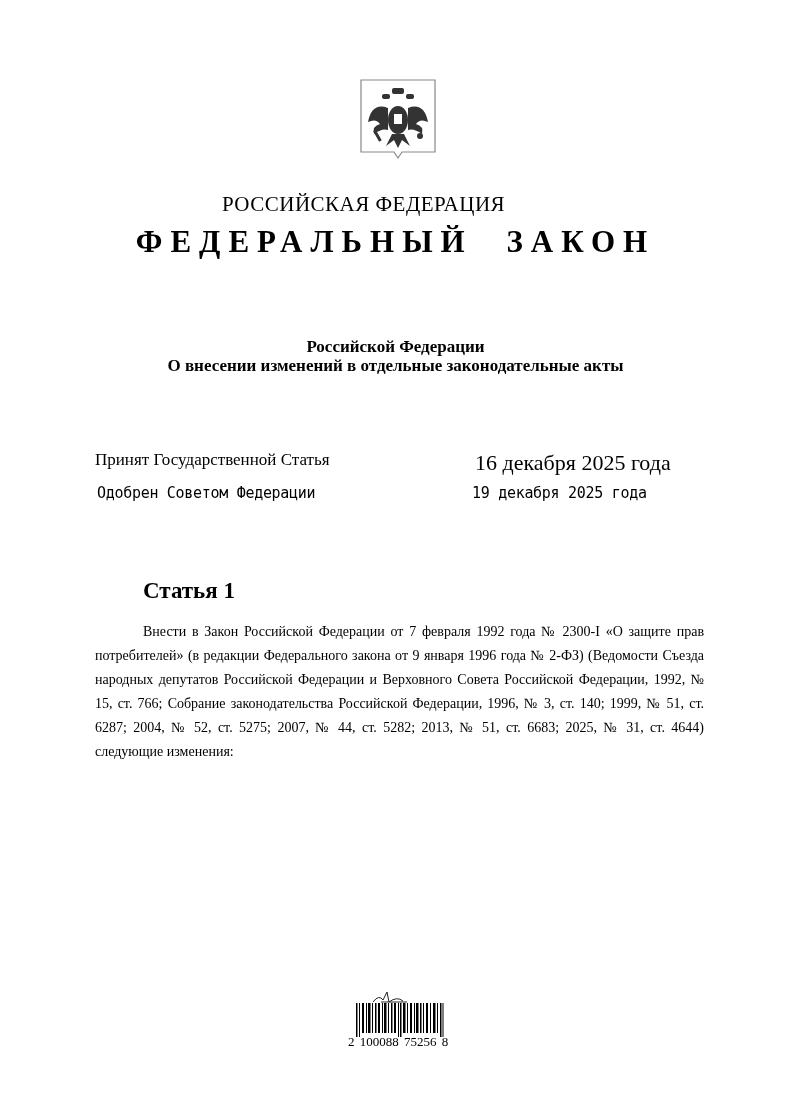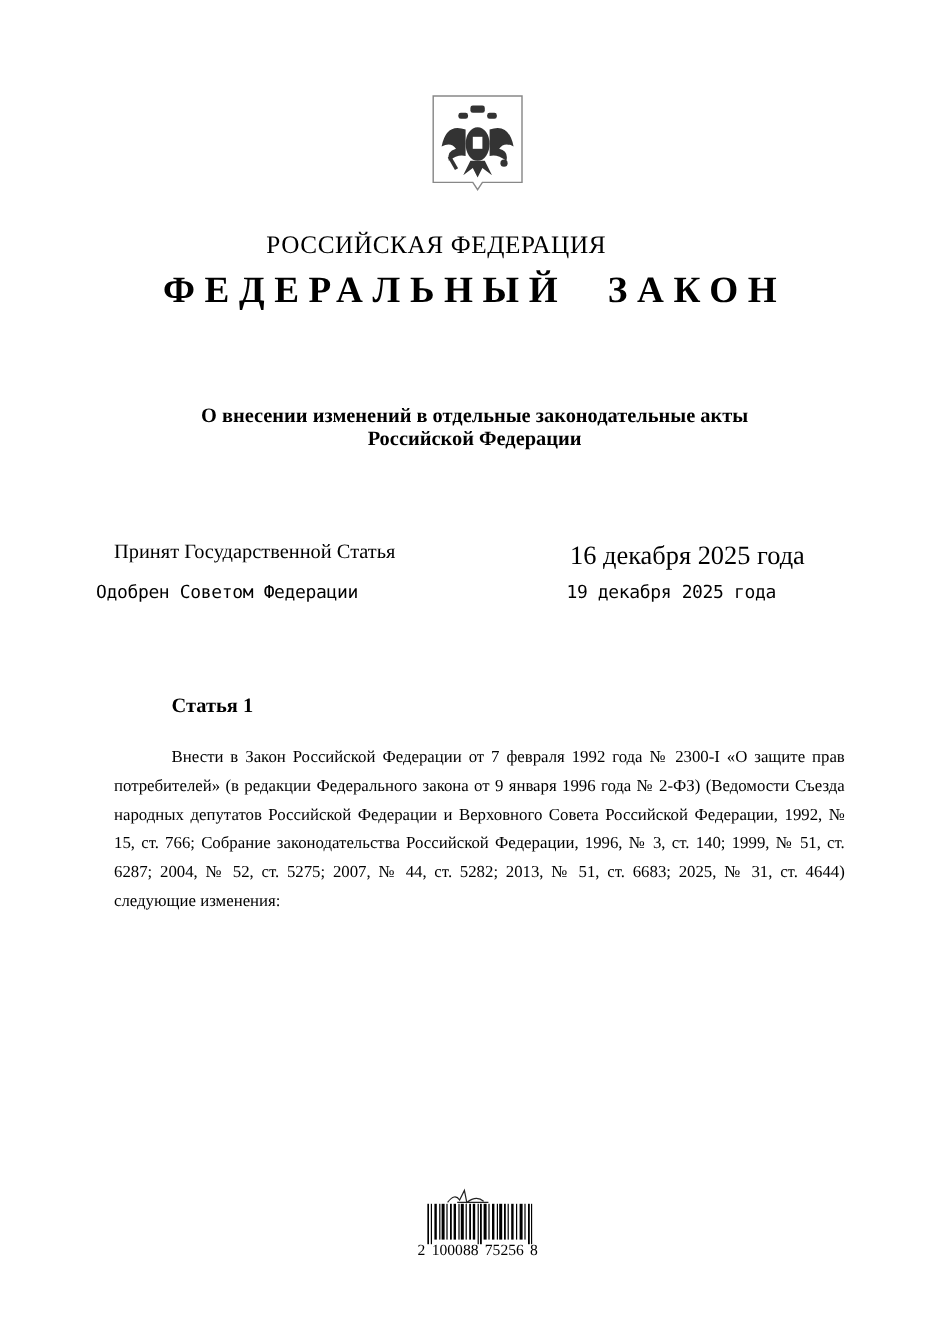--- a/index.html
+++ b/index.html
@@ -4,23 +4,23 @@
 <style>
   html, body { margin: 0; padding: 0; background: #ffffff; }
   body { width: 791px; height: 1120px; position: relative; overflow: hidden; color: #000; font-family: "Liberation Serif", serif; }
   .abs { position: absolute; }
   .emblem { left: 358px; top: 78px; width: 80px; height: 92px; }
   .country { left: 0; width: 727px; top: 192px; text-align: center; font-size: 21px; letter-spacing: 0.5px; }
   .doctype { left: 0; width: 791px; top: 224px; text-align: center; font-size: 31px; font-weight: bold; letter-spacing: 8px; word-spacing: 18px; }
   .subject { left: 0; width: 791px; top: 337px; text-align: center; font-size: 17px; font-weight: bold; line-height: 19px; }
   .adopt-label { left: 95px; top: 450px; font-size: 17px; }
   .adopt-date { left: 475px; top: 450px; font-size: 22px; }
-  .approve-label { left: 80px; top: 484px; font-size: 15px; font-family: "DejaVu Sans Mono", monospace; letter-spacing: -0.3px; }
+  .approve-label { left: 97px; top: 484px; font-size: 15px; font-family: "DejaVu Sans Mono", monospace; letter-spacing: -0.3px; }
   .approve-date { left: 472px; top: 484px; font-size: 15px; font-family: "DejaVu Sans Mono", monospace; letter-spacing: -0.3px; }
-  .article { left: 143px; top: 578px; font-size: 17px; font-weight: bold; }
+  .article { left: 143px; top: 578px; font-size: 23px; font-weight: bold; }
   .body-text { left: 95px; top: 620px; width: 609px; font-size: 14px; line-height: 24px; text-align: justify; text-indent: 48px; }
   .stamp { left: 367px; top: 990px; width: 60px; height: 14px; }
   .barcode { left: 356px; top: 1003px; width: 88px; height: 34px; }
   .barcode-num { left: 348px; top: 1034px; font-size: 13px; word-spacing: 2px; }
 </style>
 </head>
 <body>
 
 <div class="abs emblem">
   <svg width="80" height="92" viewBox="0 0 80 92">
@@ -37,22 +37,22 @@
       <circle cx="62" cy="58" r="3"></circle>
     </g>
     <rect x="36" y="36" width="8" height="10" fill="#fff"></rect>
   </svg>
 </div>
 
 <div class="abs country">РОССИЙСКАЯ  ФЕДЕРАЦИЯ</div>
 <div class="abs doctype">ФЕДЕРАЛЬНЫЙ ЗАКОН</div>
 
 <div class="abs subject">
+  <div>Российской Федерации</div>
   <div>О внесении изменений в отдельные законодательные акты</div>
-  <div>Российской Федерации</div>
 </div>
 
 <div class="abs adopt-label">Принят Государственной Статья</div>
 <div class="abs adopt-date">16 декабря 2025 года</div>
 <div class="abs approve-label">Одобрен Советом Федерации</div>
 <div class="abs approve-date">19 декабря 2025 года</div>
 
 <div class="abs article">Статья 1</div>
 <div class="abs body-text">Внести в Закон Российской Федерации от 7 февраля 1992 года № 2300-I «О защите прав потребителей» (в редакции Федерального закона от 9 января 1996 года № 2-ФЗ) (Ведомости Съезда народных депутатов Российской Федерации и Верховного Совета Российской Федерации, 1992, № 15, ст. 766; Собрание законодательства Российской Федерации, 1996, № 3, ст. 140; 1999, № 51, ст. 6287; 2004, № 52, ст. 5275; 2007, № 44, ст. 5282; 2013, № 51, ст. 6683; 2025, № 31, ст. 4644) следующие изменения:</div>
 

